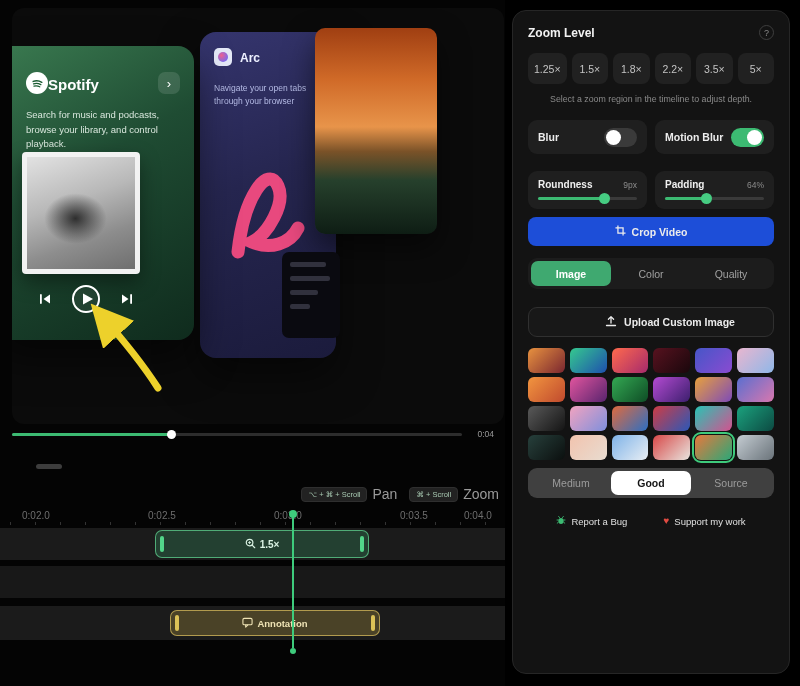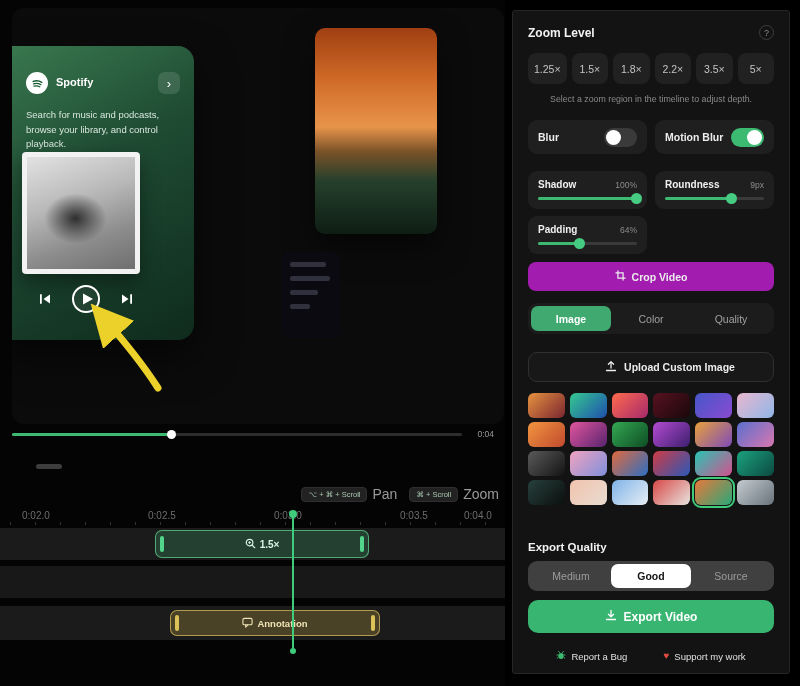--- a/index.html
+++ b/index.html
@@ -14,21 +14,21 @@
   #left { position:absolute; left:0; top:0; width:505px; height:686px; background:#040404; }
 
   #preview { position:absolute; left:12px; top:8px; width:492px; height:416px;
     background:#0b0b0b; border-radius:12px; overflow:hidden; }
 
   .spotify-card { position:absolute; left:-18px; top:38px; width:200px; height:294px;
     border-radius:16px; background:linear-gradient(150deg,#3a7a50 0%,#1f4c33 42%,#0f2b1d 100%);
     box-shadow:0 18px 40px rgba(0,0,0,.55); z-index:2; }
   .sp-logo { position:absolute; left:32px; top:26px; width:22px; height:22px; border-radius:50%;
     background:#fff; display:flex; align-items:center; justify-content:center; }
-  .sp-title { position:absolute; left:62px; top:30px; font-size:11px; font-weight:700; color:#fff; }
+  .sp-title { position:absolute; left:54px; top:30px; font-size:15px; font-weight:700; color:#fff; }
   .sp-chevron { position:absolute; right:14px; top:26px; width:22px; height:22px; border-radius:7px;
     background:rgba(255,255,255,.12); color:#fff; font-size:13px;
     display:flex; align-items:center; justify-content:center; }
   .sp-desc { position:absolute; left:32px; top:62px; width:156px; font-size:9.5px; line-height:1.55; color:#d9e7dd; }
   .album { position:absolute; left:28px; top:106px; width:118px; height:122px; background:#f2f2f2;
     border-radius:4px; padding:5px; box-shadow:0 8px 20px rgba(0,0,0,.4); }
   .album-img { width:100%; height:100%; position:relative; overflow:hidden;
     background:linear-gradient(160deg,#e2e2e2 0%,#b8b8b8 40%,#8d8d8d 70%,#6f6f6f 100%); }
   .album-img::after { content:""; position:absolute; left:16%; top:32%; width:58%; height:46%;
     background:radial-gradient(ellipse at center,#2e2e2e 0%,rgba(46,46,46,0) 70%); border-radius:50%; }
@@ -95,21 +95,21 @@
     color:#eee2b4; font-size:9.5px; font-weight:600; }
   .anno-seg .seg-handle { background:#dcc257; }
 
   .playhead { position:absolute; left:288px; top:24px; width:10px; height:144px; z-index:5; }
   .ph-knob { position:absolute; left:1px; top:0; width:8px; height:8px; border-radius:50%; background:#3ecb7c; }
   .ph-line { position:absolute; left:4px; top:6px; width:2px; height:132px; background:#3ecb7c; }
   .ph-dot { position:absolute; left:2px; bottom:0; width:6px; height:6px; border-radius:50%; background:#3ecb7c; }
 
   
   #panel { position:absolute; left:512px; top:10px; width:278px; height:664px;
-    background:#131313; border:1px solid #262626; border-radius:3px; padding:14px 15px; overflow:hidden; }
+    background:#131313; border:1px solid #262626; border-radius:14px; padding:14px 15px; overflow:hidden; }
 
   .panel-header { display:flex; justify-content:space-between; align-items:center; }
   .panel-title { font-size:12px; font-weight:700; color:#f2f2f2; }
   .help-icon { width:15px; height:15px; border-radius:50%; border:1.5px solid #3f3f3f; color:#8a8a8a;
     font-size:9px; display:flex; align-items:center; justify-content:center; }
 
   .zoom-row { display:flex; gap:5px; margin-top:13px; }
   .zoom-btn { flex:1; height:31px; background:#212121; border:none; border-radius:8px;
     color:#c4c4c4; font-size:10.5px; font-family:inherit; }
 
@@ -128,21 +128,21 @@
 
   .slider-grid { display:grid; grid-template-columns:1fr 1fr; gap:7px 8px; margin-top:17px; }
   .slider-card { background:#1f1f1f; border-radius:9px; padding:8px 10px 10px; height:38px; }
   .slider-head { display:flex; justify-content:space-between; align-items:center; }
   .slider-label { font-size:10px; font-weight:700; color:#f0f0f0; }
   .slider-value { font-size:8.5px; color:#8c8c8c; }
   .slider-track { margin-top:7px; height:3px; background:#3a3a3a; border-radius:2px; position:relative; }
   .slider-fill { height:100%; background:#3cba72; border-radius:2px; }
   .slider-knob { position:absolute; top:-4px; width:11px; height:11px; border-radius:50%; background:#46cc82; }
 
-  .crop-btn { margin-top:8px; width:100%; height:29px; background:#a21caf; border:none; border-radius:8px;
+  .crop-btn { margin-top:8px; width:100%; height:29px; background:#1d4ed8; border:none; border-radius:8px;
     color:#ececec; font-size:10.5px; font-weight:600;
     display:flex; align-items:center; justify-content:center; gap:6px; font-family:inherit; }
 
   .bg-tabs { margin-top:12px; background:#1c1c1c; border-radius:9px; padding:3px; display:flex; }
   .bg-tab { flex:1; height:25px; border:none; background:transparent; border-radius:7px;
     color:#a0a0a0; font-size:10.5px; font-family:inherit; }
   .bg-tab.active { background:#3fa970; color:#fff; font-weight:600; }
 
   .upload-btn { margin-top:18px; width:100%; height:30px; background:#181818; border:1px solid #303030;
     border-radius:9px; color:#ececec; font-size:10.5px; font-weight:600;
@@ -202,20 +202,28 @@
         </span>
         <span>
           <svg width="14" height="14" viewBox="0 0 14 14">
               <rect x="10.2" y="2" width="1.8" height="10" rx="0.9" fill="#fff"></rect>
               <path d="M2,2.5 L8.5,7 L2,11.5 z" fill="#fff"></path>
             </svg>
         </span>
       </div>
     </div>
 
+    <div class="arc-card">
+      <div class="arc-icon"></div>
+      <div class="arc-title">Arc</div>
+      <div class="arc-desc">Navigate your open tabs through your browser</div>
+      <svg class="arc-squiggle" width="90" height="120" viewBox="0 0 90 120">
+        <path d="M14,104 C20,48 44,16 54,38 C62,55 44,86 28,94 C46,102 66,96 74,80" stroke="#e8497e" stroke-width="13" fill="none" stroke-linecap="round"></path>
+      </svg>
+    </div>
 
     <div class="menu-popup">
       <div class="menu-line"></div>
       <div class="menu-line"></div>
       <div class="menu-line"></div>
       <div class="menu-line"></div>
     </div>
 
     <div class="wallpaper-card"></div>
 
@@ -329,30 +337,20 @@
     </div>
     <div class="toggle-card">
       <span class="toggle-label">Motion Blur</span>
       <span class="toggle on">
           <span class="toggle-knob"></span>
         </span>
     </div>
   </div>
 
   <div class="slider-grid">
-    <div class="slider-card">
-      <div class="slider-head">
-        <span class="slider-label">Shadow</span>
-        <span class="slider-value">100%</span>
-      </div>
-      <div class="slider-track">
-        <div class="slider-fill" style="width: 100%;"></div>
-        <div class="slider-knob" style="left: calc(100% - 6px);"></div>
-      </div>
-    </div>
     <div class="slider-card">
       <div class="slider-head">
         <span class="slider-label">Roundness</span>
         <span class="slider-value">9px</span>
       </div>
       <div class="slider-track">
         <div class="slider-fill" style="width: 68%;"></div>
         <div class="slider-knob" style="left: calc(68% - 6px);"></div>
       </div>
     </div>
@@ -413,36 +411,27 @@
       <div class="thumb" style="background: linear-gradient(135deg, rgb(40, 196, 180), rgb(211, 82, 143));"></div>
       <div class="thumb" style="background: linear-gradient(135deg, rgb(27, 162, 126), rgb(12, 74, 66));"></div>
       <div class="thumb" style="background: linear-gradient(135deg, rgb(39, 64, 60), rgb(11, 15, 14));"></div>
       <div class="thumb" style="background: linear-gradient(135deg, rgb(242, 195, 174), rgb(232, 220, 208));"></div>
       <div class="thumb" style="background: linear-gradient(135deg, rgb(127, 179, 232), rgb(232, 238, 244));"></div>
       <div class="thumb" style="background: linear-gradient(135deg, rgb(216, 72, 72), rgb(232, 228, 222));"></div>
       <div class="thumb selected" style="background: linear-gradient(135deg, rgb(232, 120, 60), rgb(42, 168, 120));"></div>
       <div class="thumb" style="background: linear-gradient(135deg, rgb(196, 204, 210), rgb(106, 115, 122));"></div>
     </div>
 
-  <div class="quality-title">Export Quality</div>
 
   <div class="quality-seg">
     <button class="quality-opt">Medium</button>
     <button class="quality-opt active">Good</button>
     <button class="quality-opt">Source</button>
   </div>
 
-  <button class="export-btn">
-    <span>
-      <svg width="12" height="12" viewBox="0 0 12 12">
-        <path d="M6,1.5 V7.7 M3.4,5.3 L6,7.9 L8.6,5.3 M1.5,10.5 H10.5" stroke="currentColor" stroke-width="1.3" fill="none" stroke-linecap="round" stroke-linejoin="round"></path>
-      </svg>
-    </span>
-    <span>Export Video</span>
-  </button>
 
   <div class="panel-footer">
     <span class="footer-item">
       <span>
         <svg width="10" height="10" viewBox="0 0 10 10">
           <ellipse cx="5" cy="6" rx="2.6" ry="3" fill="#3cba72"></ellipse>
           <path d="M3.6,2.6 L2.6,1.4 M6.4,2.6 L7.4,1.4 M2.4,5 H1 M2.4,7.2 L1.2,8.2 M7.6,5 H9 M7.6,7.2 L8.8,8.2" stroke="#3cba72" stroke-width="0.9" fill="none" stroke-linecap="round"></path>
         </svg>
       </span>
       <span>Report a Bug</span>

